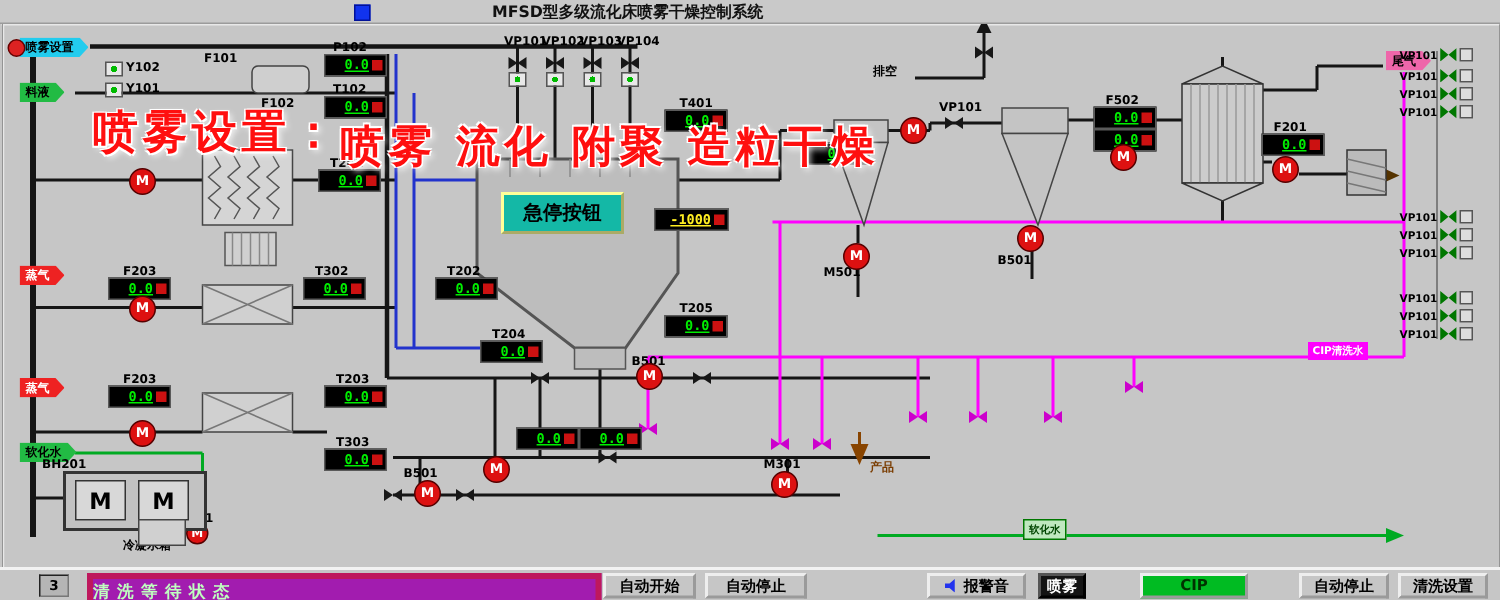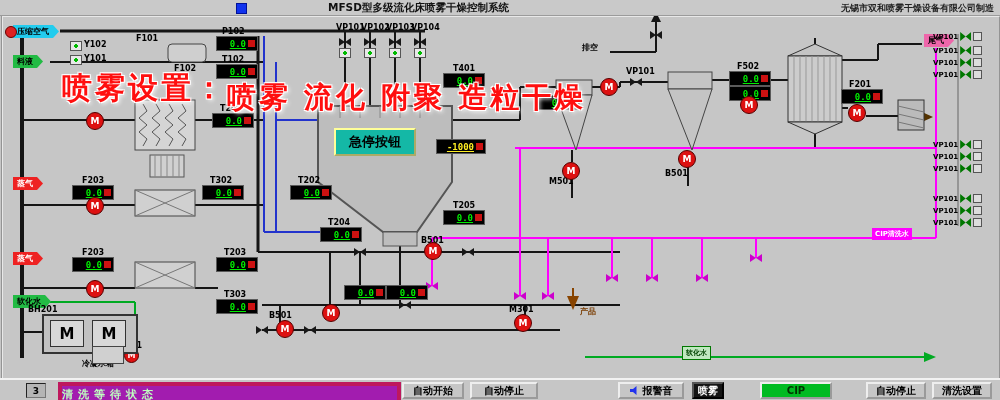--- a/index.html
+++ b/index.html
@@ -233,27 +233,26 @@
       <polygon points="696,274 696,282 702,278"></polygon>
         <polygon points="708,274 708,282 702,278"></polygon>
       <polygon points="750,254 750,262 756,258"></polygon>
         <polygon points="762,254 762,262 756,258"></polygon>
     </g>
   </svg>
 
   <div class="titlebar">
     <span class="blueicon"></span>
     <span class="app-title">MFSD型多级流化床喷雾干燥控制系统</span>
-    <span class="mfr">无锡市双和喷雾干燥设备有限公司制造</span>
   </div>
   <div class="panel"></div>
 
   <div class="watermark"><span>喷雾设置：</span><span class="p2">喷雾 流化 附聚 造粒干燥</span></div>
 
-  <div class="flag" style="left:13px;top:25px;background:#22ccee">压缩空气</div>
+  <div class="flag" style="left:13px;top:25px;background:#22ccee">喷雾设置</div>
   <div class="flag" style="left:13px;top:55px;background:#22bb44">料液</div>
   <div class="flag red" style="left:13px;top:177px;background:#ee2222">蒸气</div>
   <div class="flag red" style="left:13px;top:252px;background:#ee2222">蒸气</div>
   <div class="flag" style="left:13px;top:295px;background:#22bb44">软化水</div>
   <div class="flag" style="left:924px;top:34px;background:#ee66aa">尾气</div>
   <div class="lbl" style="left:582px;top:42px">排空</div>
   <div class="lbl brown" style="left:580px;top:306px">产品</div>
   <div class="boxlbl" style="left:872px;top:228px;background:#ff00ff;color:#fff">CIP清洗水</div>
   <div class="boxlbl" style="left:682px;top:346px;background:#bfe8bf;border:1px solid #007700;color:#004400">软化水</div>
   <div class="lbl" style="left:82px;top:358px">冷凝水箱</div>

